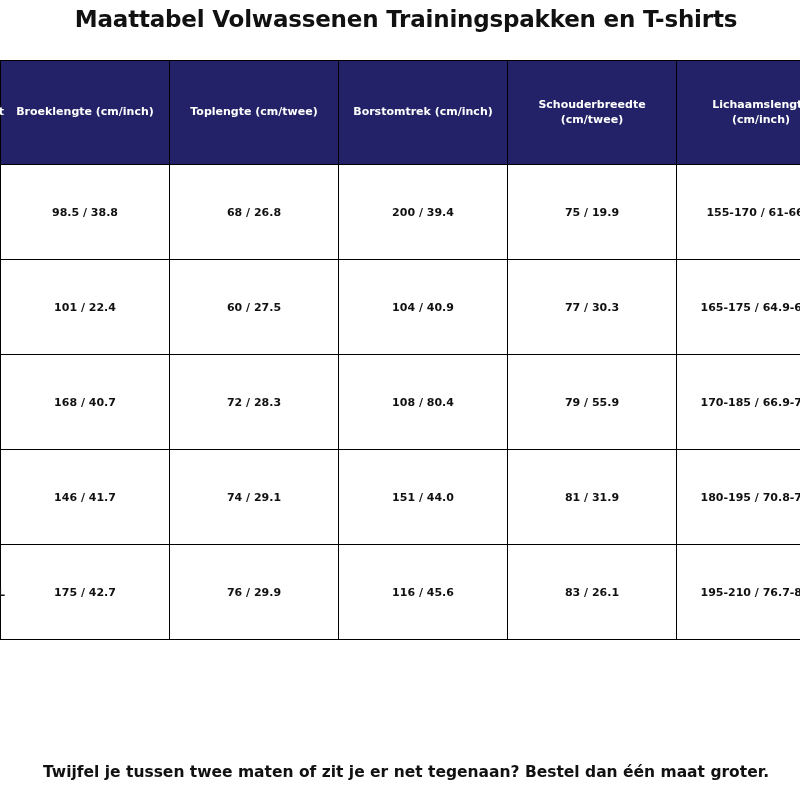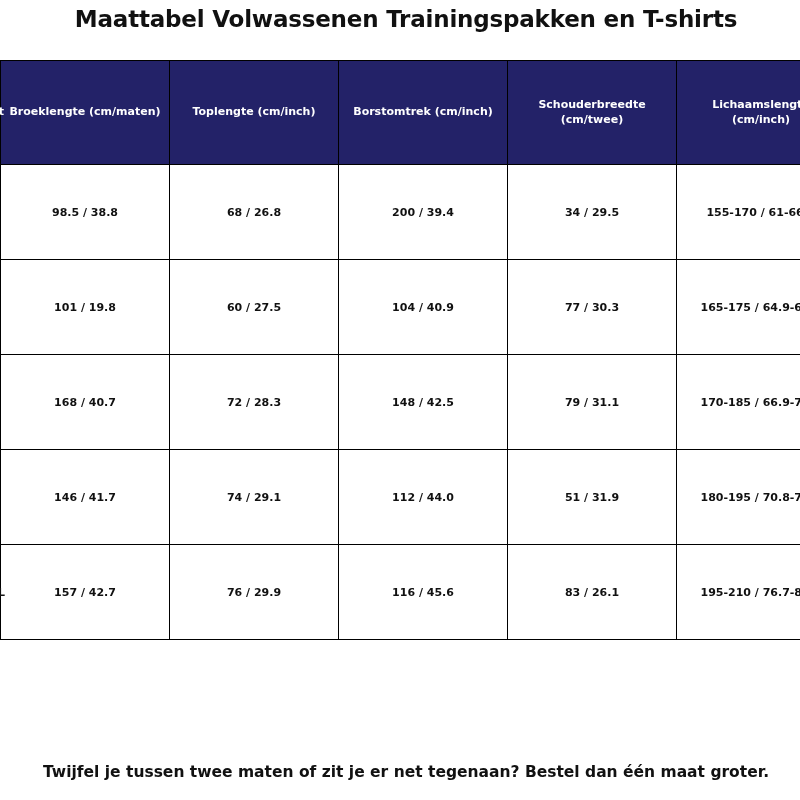--- a/index.html
+++ b/index.html
@@ -92,63 +92,63 @@
         <col class="c-size">
         <col class="c-normal">
         <col class="c-normal">
         <col class="c-normal">
         <col class="c-normal">
         <col class="c-normal">
       </colgroup>
       <thead>
         <tr>
           <th>Maat</th>
-          <th>Broeklengte (cm/maten)</th>
-          <th>Toplengte (cm/inch)</th>
+          <th>Broeklengte (cm/inch)</th>
+          <th>Toplengte (cm/twee)</th>
           <th>Borstomtrek (cm/inch)</th>
           <th>Schouderbreedte (cm/twee)</th>
           <th>Lichaamslengte (cm/inch)</th>
         </tr>
       </thead>
       <tbody>
         <tr>
           <td>S</td>
           <td>98.5 / 38.8</td>
           <td>68 / 26.8</td>
           <td>200 / 39.4</td>
-          <td>34 / 29.5</td>
+          <td>75 / 19.9</td>
           <td>155-170 / 61-66.9</td>
         </tr>
         <tr>
           <td>M</td>
-          <td>101 / 19.8</td>
+          <td>101 / 22.4</td>
           <td>60 / 27.5</td>
           <td>104 / 40.9</td>
           <td>77 / 30.3</td>
           <td>165-175 / 64.9-68.9</td>
         </tr>
         <tr>
           <td>L</td>
           <td>168 / 40.7</td>
           <td>72 / 28.3</td>
-          <td>148 / 42.5</td>
-          <td>79 / 31.1</td>
+          <td>108 / 80.4</td>
+          <td>79 / 55.9</td>
           <td>170-185 / 66.9-72.8</td>
         </tr>
         <tr>
           <td>XL</td>
           <td>146 / 41.7</td>
           <td>74 / 29.1</td>
-          <td>112 / 44.0</td>
-          <td>51 / 31.9</td>
+          <td>151 / 44.0</td>
+          <td>81 / 31.9</td>
           <td>180-195 / 70.8-76.7</td>
         </tr>
         <tr>
           <td>XXL</td>
-          <td>157 / 42.7</td>
+          <td>175 / 42.7</td>
           <td>76 / 29.9</td>
           <td>116 / 45.6</td>
           <td>83 / 26.1</td>
           <td>195-210 / 76.7-82.6</td>
         </tr>
       </tbody>
     </table>
   </div>
 
   <div class="footnote">Twijfel je tussen twee maten of zit je er net tegenaan? Bestel dan één maat groter.</div>

